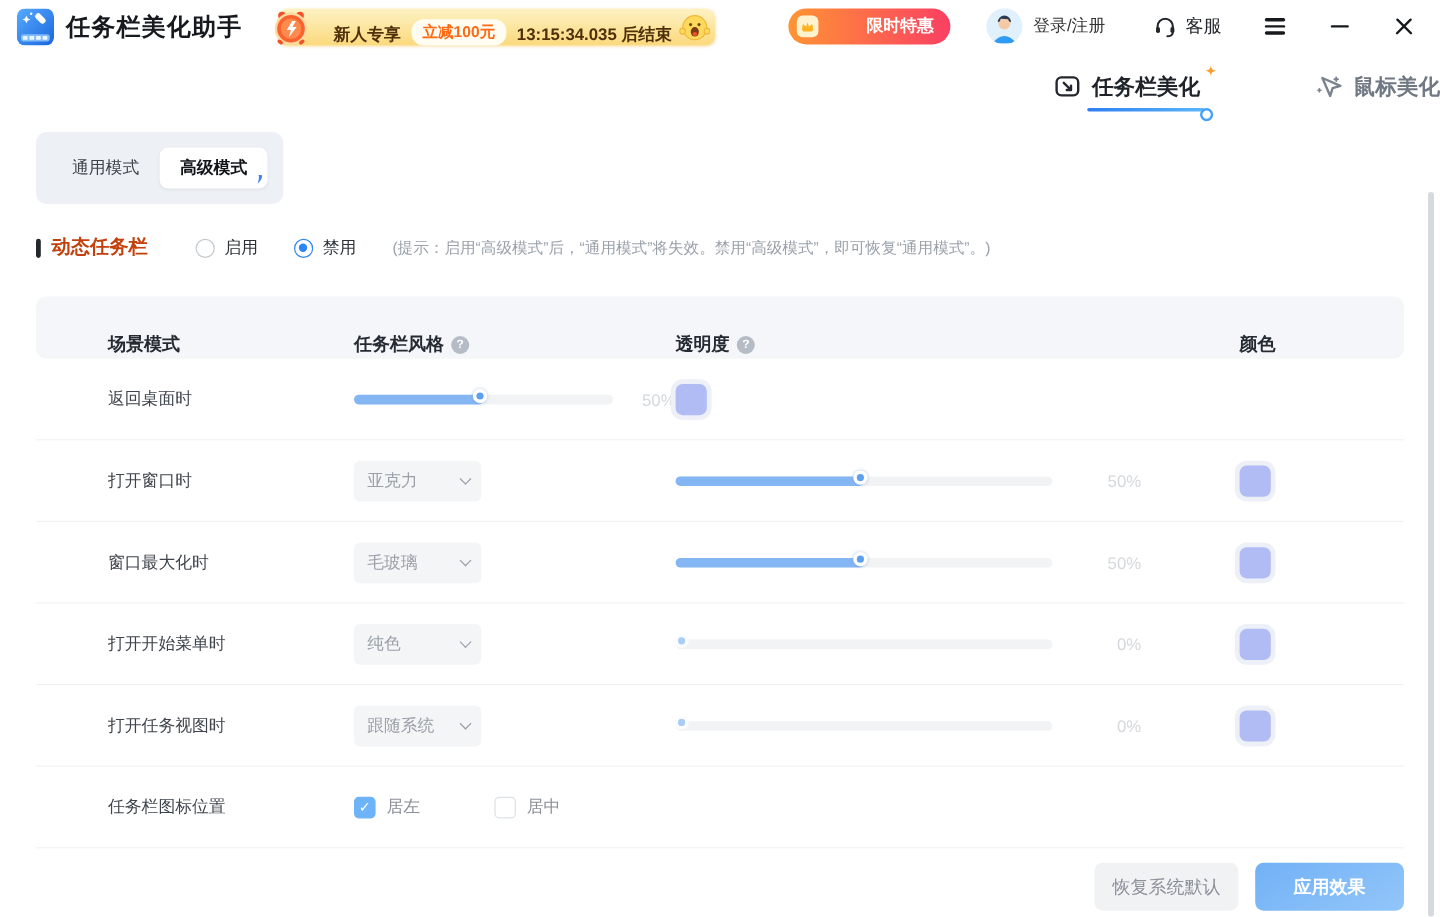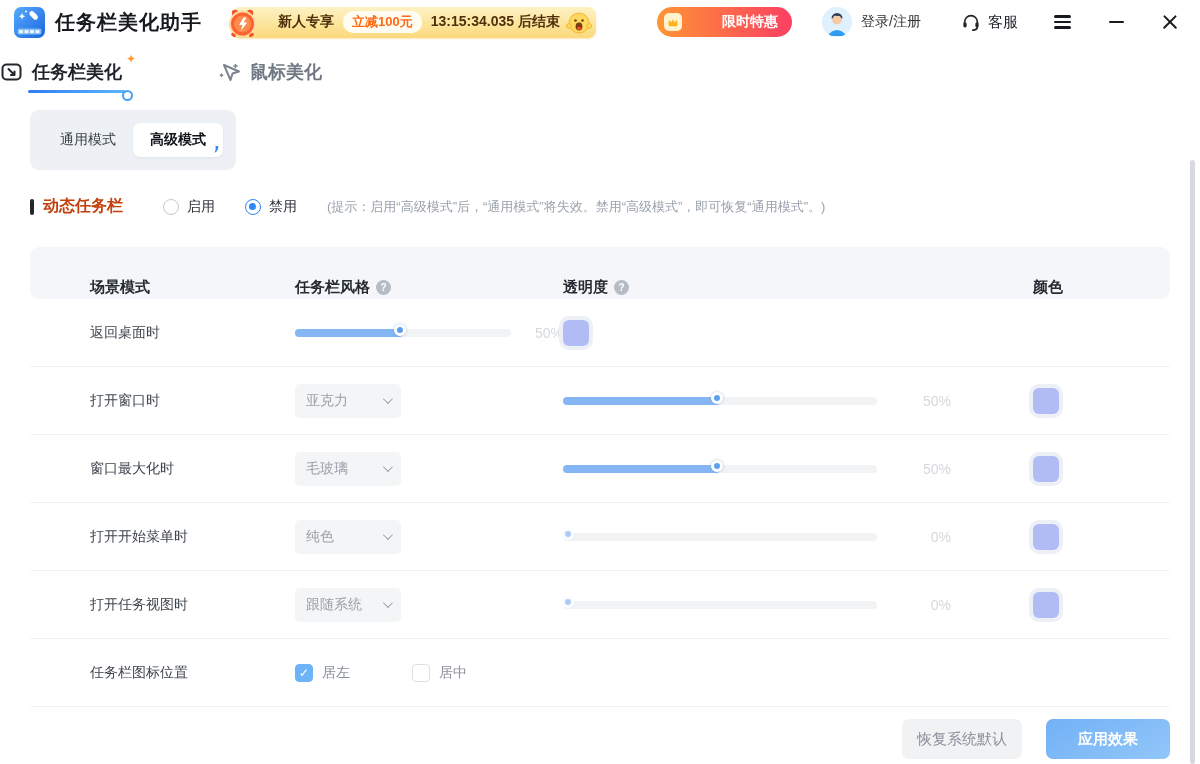--- a/index.html
+++ b/index.html
@@ -3,21 +3,21 @@
 <meta charset="utf-8">
 <style>
   * { margin:0; padding:0; box-sizing:border-box; }
   html,body { width:1200px; height:764px; overflow:hidden; }
   body { font-family:"Liberation Sans", sans-serif; background:#fff; color:#262b33; position:relative; }
 
   
   .titlebar { height:44px; display:flex; align-items:center; padding:0 14px 0 14px; }
   .app-icon { width:31px; height:31px; flex:0 0 31px; }
   .app-title { font-size:20px; font-weight:800; color:#16191d; margin-left:10px; letter-spacing:1px; }
-  .promo { position:relative; margin-left:30px; height:31px; display:flex; align-items:center; gap:9px;
+  .promo { position:relative; margin-left:30px; height:31px; display:flex; align-items:flex-end; gap:9px;
            background:linear-gradient(180deg,#fdf2c4,#fbd97c); border-radius:8px;
            padding:0 36px 0 46px; box-shadow:0 1px 2px rgba(240,180,60,.35); }
   .promo-clock { position:absolute; left:-8px; top:-3px; }
   .promo-badge { font-size:14px; font-weight:800; color:#50300a; }
   .promo-pill { background:#fffdf2; border-radius:10px; padding:2px 9px; font-size:13px; font-weight:800; color:#ff6a14; }
   .promo-count { font-size:14px; font-weight:800; color:#50300a; }
   .promo-emoji { position:absolute; right:4px; top:3px; }
   .tb-spacer { flex:1; }
   .offer-pill { display:flex; align-items:center; gap:6px; height:30px; padding:0 14px 0 7px; border-radius:16px;
                 background:linear-gradient(90deg,#ff9434,#fa3f63); cursor:pointer; }
@@ -30,21 +30,21 @@
   .win-btn { margin-left:34px; cursor:pointer; display:flex; align-items:center; justify-content:center; width:20px; height:20px; }
   .menu-icon { width:17px; }
   .menu-icon span { display:block; height:2.4px; background:#16191d; border-radius:2px; margin:3px 0; }
   .min-icon { width:15px; height:2.4px; background:#16191d; border-radius:2px; }
   .close-icon { position:relative; width:16px; height:16px; }
   .close-icon::before,.close-icon::after { content:""; position:absolute; left:-1px; top:7px; width:18px; height:2.4px; background:#16191d; border-radius:2px; }
   .close-icon::before { transform:rotate(45deg); }
   .close-icon::after { transform:rotate(-45deg); }
 
   
-  .nav-tabs { height:56px; display:flex; align-items:center; justify-content:flex-start; gap:96px; }
+  .nav-tabs { height:56px; display:flex; align-items:center; justify-content:flex-end; gap:96px; }
   .nav-tab { display:flex; align-items:center; gap:9px; cursor:pointer; position:relative; }
   .nav-tab-label { font-size:18px; font-weight:800; color:#1f242b; }
   .nav-tab.inactive .nav-tab-label { color:#6f7883; font-weight:700; }
   .nav-sparkle { position:absolute; right:-14px; top:-8px; color:#ff9c2c; font-size:12px; }
   .nav-underline { position:absolute; left:28px; right:-4px; bottom:-9px; height:3.5px; border-radius:3px;
                    background:linear-gradient(90deg,#2f7ef3,#5bb6fb); }
   .nav-underline::after { content:""; position:absolute; right:-7px; top:0px; width:7px; height:7px;
                    border:2px solid #45a0f7; border-radius:50%; background:transparent; }
 
   
@@ -88,21 +88,21 @@
   .pct { width:70px; text-align:right; margin-left:4px; font-size:14px; color:#d5d8dc; }
   .swatch { width:26px; height:26px; border-radius:6px; box-shadow:0 0 0 4px #edf0f7; cursor:pointer; }
   .check-cell { grid-column:2 / span 2; display:flex; align-items:center; gap:62px; }
   .check-item { display:flex; align-items:center; gap:9px; cursor:pointer; }
   .checkbox { width:18px; height:18px; border-radius:4px; border:1.5px solid #dde1e6; background:#fff;
               display:flex; align-items:center; justify-content:center; color:transparent; font-size:12px; }
   .check-item.on .checkbox { background:#6db3f8; border-color:#6db3f8; color:#fff; }
   .check-label { font-size:14px; color:#8a8f99; }
 
   
-  .footer { display:flex; justify-content:flex-end; gap:24px; margin:12px 30px 0 0; }
+  .footer { display:flex; justify-content:flex-end; gap:14px; margin:12px 30px 0 0; }
   .btn { height:40px; border-radius:7px; display:flex; align-items:center; justify-content:center;
          font-size:15px; cursor:pointer; }
   .btn-reset { width:120px; background:#f1f2f4; color:#8b919b; }
   .btn-apply { width:124px; background:linear-gradient(150deg,#72b1f6,#92c6f9); color:#fff; font-weight:700; }
 
   .v-scrollbar { position:absolute; right:5px; top:160px; bottom:0; width:5px; background:#d6dade; border-radius:3px; }
 </style>
 </head>
 <body>
 

